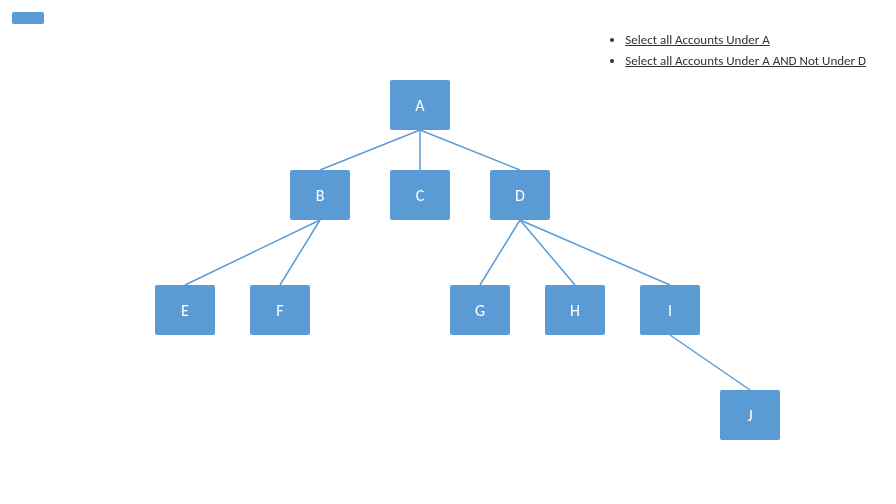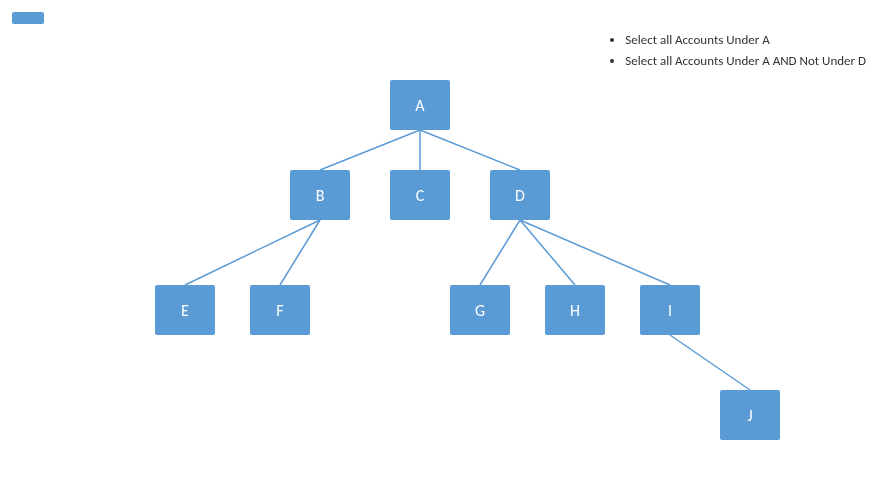--- a/index.html
+++ b/index.html
@@ -26,20 +26,21 @@
     }
 
     
     #instructions {
       position: absolute;
       top: 30px;
       right: 30px;
       font-size: 13px;
       color: #333;
       line-height: 1.6;
+      text-decoration: underline;
     }
     #instructions ul {
       list-style: disc;
       padding-left: 18px;
     }
 
     
     #tree-svg {
       position: absolute;
       top: 0;

